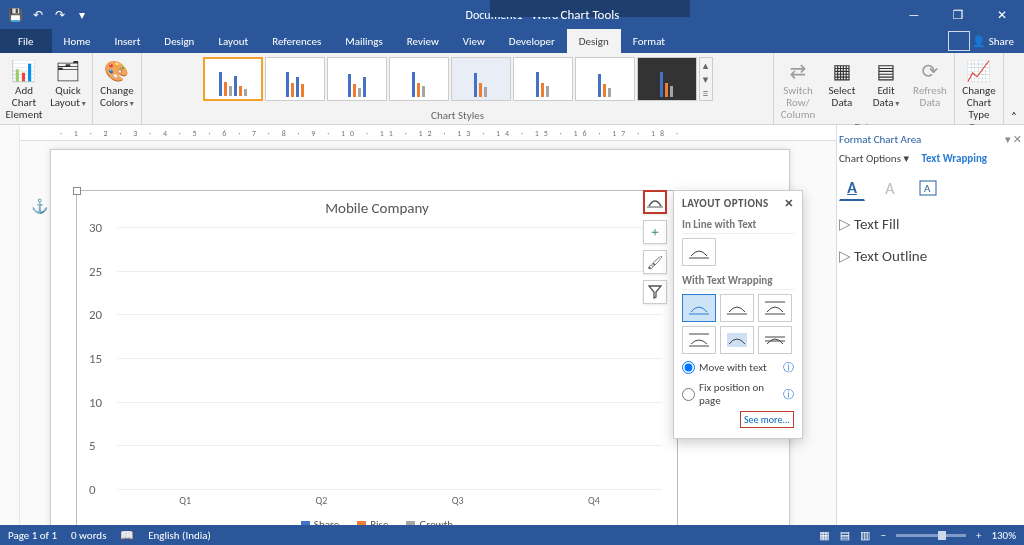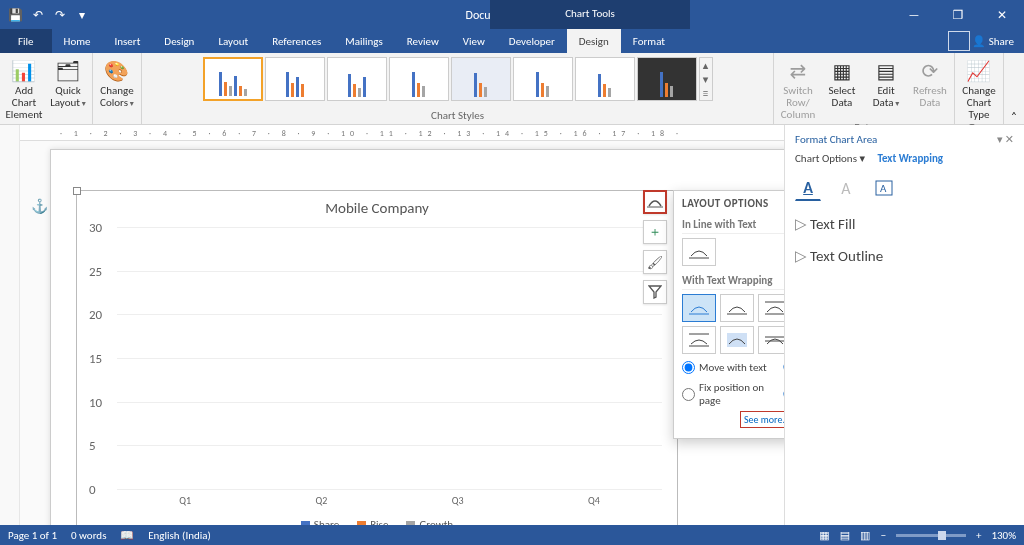--- a/index.html
+++ b/index.html
@@ -10,21 +10,21 @@
     --ribbon-bg: #f3f3f3;
     --ribbon-border: #d4d4d4;
     --chart-blue: #4472c4;
     --chart-orange: #ed7d31;
     --chart-gray: #a5a5a5;
   }
   .titlebar { height: 29px; background: var(--word-blue); color: #fff; display: flex; align-items: center; position: relative;}
   .titlebar .qa { display: flex; gap: 6px; padding: 0 8px; align-items: center; height: 100%;}
   .titlebar .qa span { width: 16px; height: 16px; display:flex; align-items:center; justify-content:center; font-size:12px;}
   .titlebar .title { position: absolute; left: 50%; transform: translateX(-50%); font-size: 12px;}
-  .titlebar .tools { position:absolute; left: 490px; top:0; height:29px; width:200px; background: var(--word-dark); text-align:center; font-size:11px; padding-top:7px;}
+  .titlebar .tools { position:absolute; left: 490px; top:0; height:17px; width:200px; background: var(--word-dark); text-align:center; font-size:13px; padding-top:7px;}
   .titlebar .winbtns { margin-left:auto; display:flex; height:100%;}
   .titlebar .winbtns div { width:44px; display:flex; align-items:center; justify-content:center; font-size:12px;}
   .tabrow { height: 24px; background: var(--word-blue); color:#fff; display:flex; align-items:stretch; position:relative;}
   .tabrow .tab { padding: 0 12px; display:flex; align-items:center; font-size:11px; cursor:pointer;}
   .tabrow .tab.file { background: var(--word-dark); padding:0 18px;}
   .tabrow .tab.active { background: var(--ribbon-bg); color:#444;}
   .tabrow .tell { margin-left:4px; color:#cfd9ea; display:flex; align-items:center;}
   .tabrow .tell::before { content:"💡"; font-size:10px; margin-right:4px; filter:grayscale(.4); }
   .tabrow .right { margin-left:auto; display:flex; align-items:center; padding-right:10px; gap:2px;}
   .ribbon { height:72px; background: var(--ribbon-bg); border-bottom:1px solid var(--ribbon-border); display:flex; align-items:stretch;}
@@ -63,21 +63,21 @@
   .fbtn.hl { border:2px solid #c0392b;}
   .layout-pop { position:absolute; top:40px; left:622px; width:130px; background:#fff; border:1px solid #ccc; box-shadow:0 4px 12px rgba(0,0,0,.2); padding:6px 8px 10px 8px; font-size:10px; color:#444;}
   .layout-pop .hd { font-weight:600; color:#555; letter-spacing:.5px; display:flex; justify-content:space-between;}
   .layout-pop .sec { color:#777; font-weight:600; margin-top:8px; border-bottom:1px solid #eee; padding-bottom:2px;}
   .wrap-grid{display:flex;flex-wrap:wrap;gap:4px;margin-top:4px;}
   .wopt{width:34px;height:28px;border:1px solid #ccc;display:flex;align-items:center;justify-content:center;}
   .wopt.sel{border-color:#2b7cd3;background:#cde4f7;}
   .wopt svg{width:22px;height:16px;}
   .radio-row{display:flex;align-items:center;gap:4px;margin-top:6px;font-size:10px;}
   .seemore{border:1px solid #c0392b; color:#0066c0; float:right; padding:1px 3px; font-size:10px; margin-top:4px; cursor:pointer;}
-  .pane { width:240px; background:#fff; border-left:1px solid #ddd; padding:8px 10px; font-size:11px; color:#333;}
+  .pane { width:188px; background:#fff; border-left:1px solid #ddd; padding:8px 2px; font-size:11px; color:#333;}
   .pane h3{font-size:14px;color:#2860a0;font-weight:400;display:flex;justify-content:space-between;}
   .pane h3 .pc{color:#888;font-size:10px;}
   .opt-row{margin-top:6px;font-size:11px;color:#444;}
   .opt-row .link1{color:#444;} .opt-row .link2{color:#2b7cd3;font-weight:600;margin-left:10px;}
   .icon-row{display:flex;gap:12px;margin-top:10px;}
   .icon-row .ib{width:26px;height:26px;border:1px solid transparent;display:flex;align-items:center;justify-content:center;color:#2860a0;}
   .icon-row .ib.sel{border-bottom:2px solid #2860a0;}
   .expand{margin-top:14px;font-size:15px;color:#444;} .expand::before{content:"▷ ";color:#888;}
   .statusbar { position:absolute; bottom:0; left:0; right:0; height:20px; background:var(--word-blue); color:#fff; display:flex; align-items:center; font-size:11px; padding:0 8px; gap:14px;}
   .statusbar .right{margin-left:auto;display:flex;align-items:center;gap:10px;}

